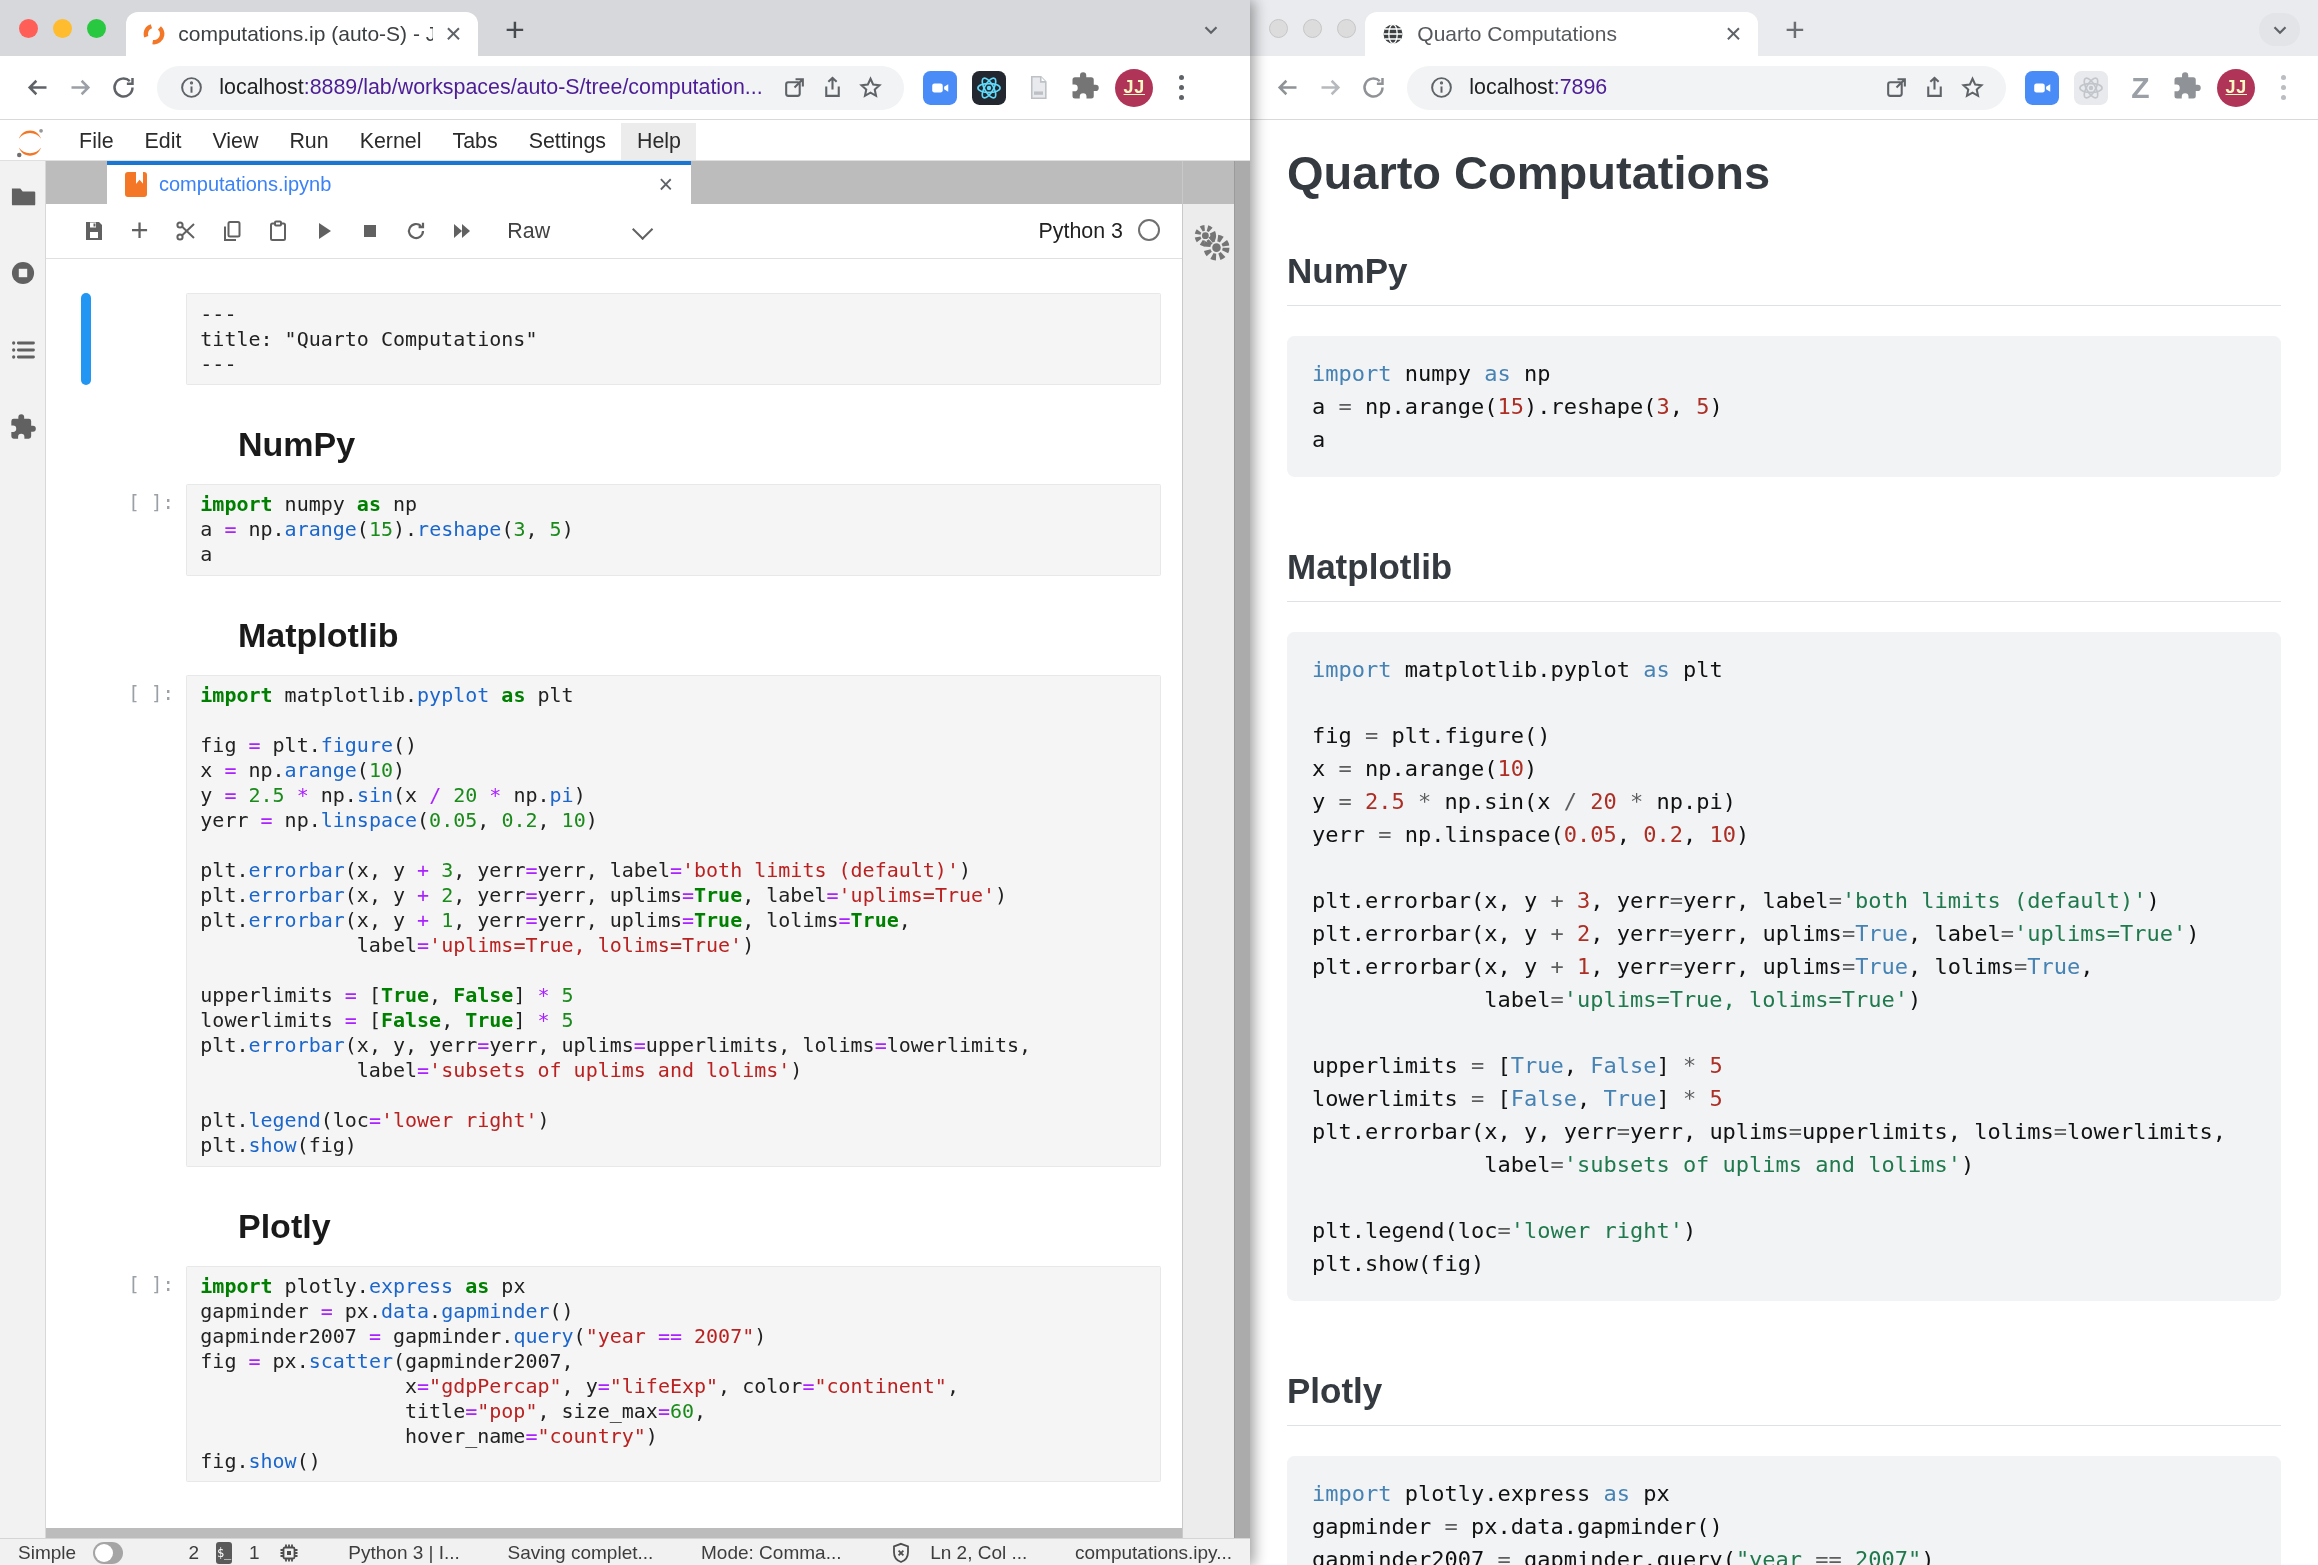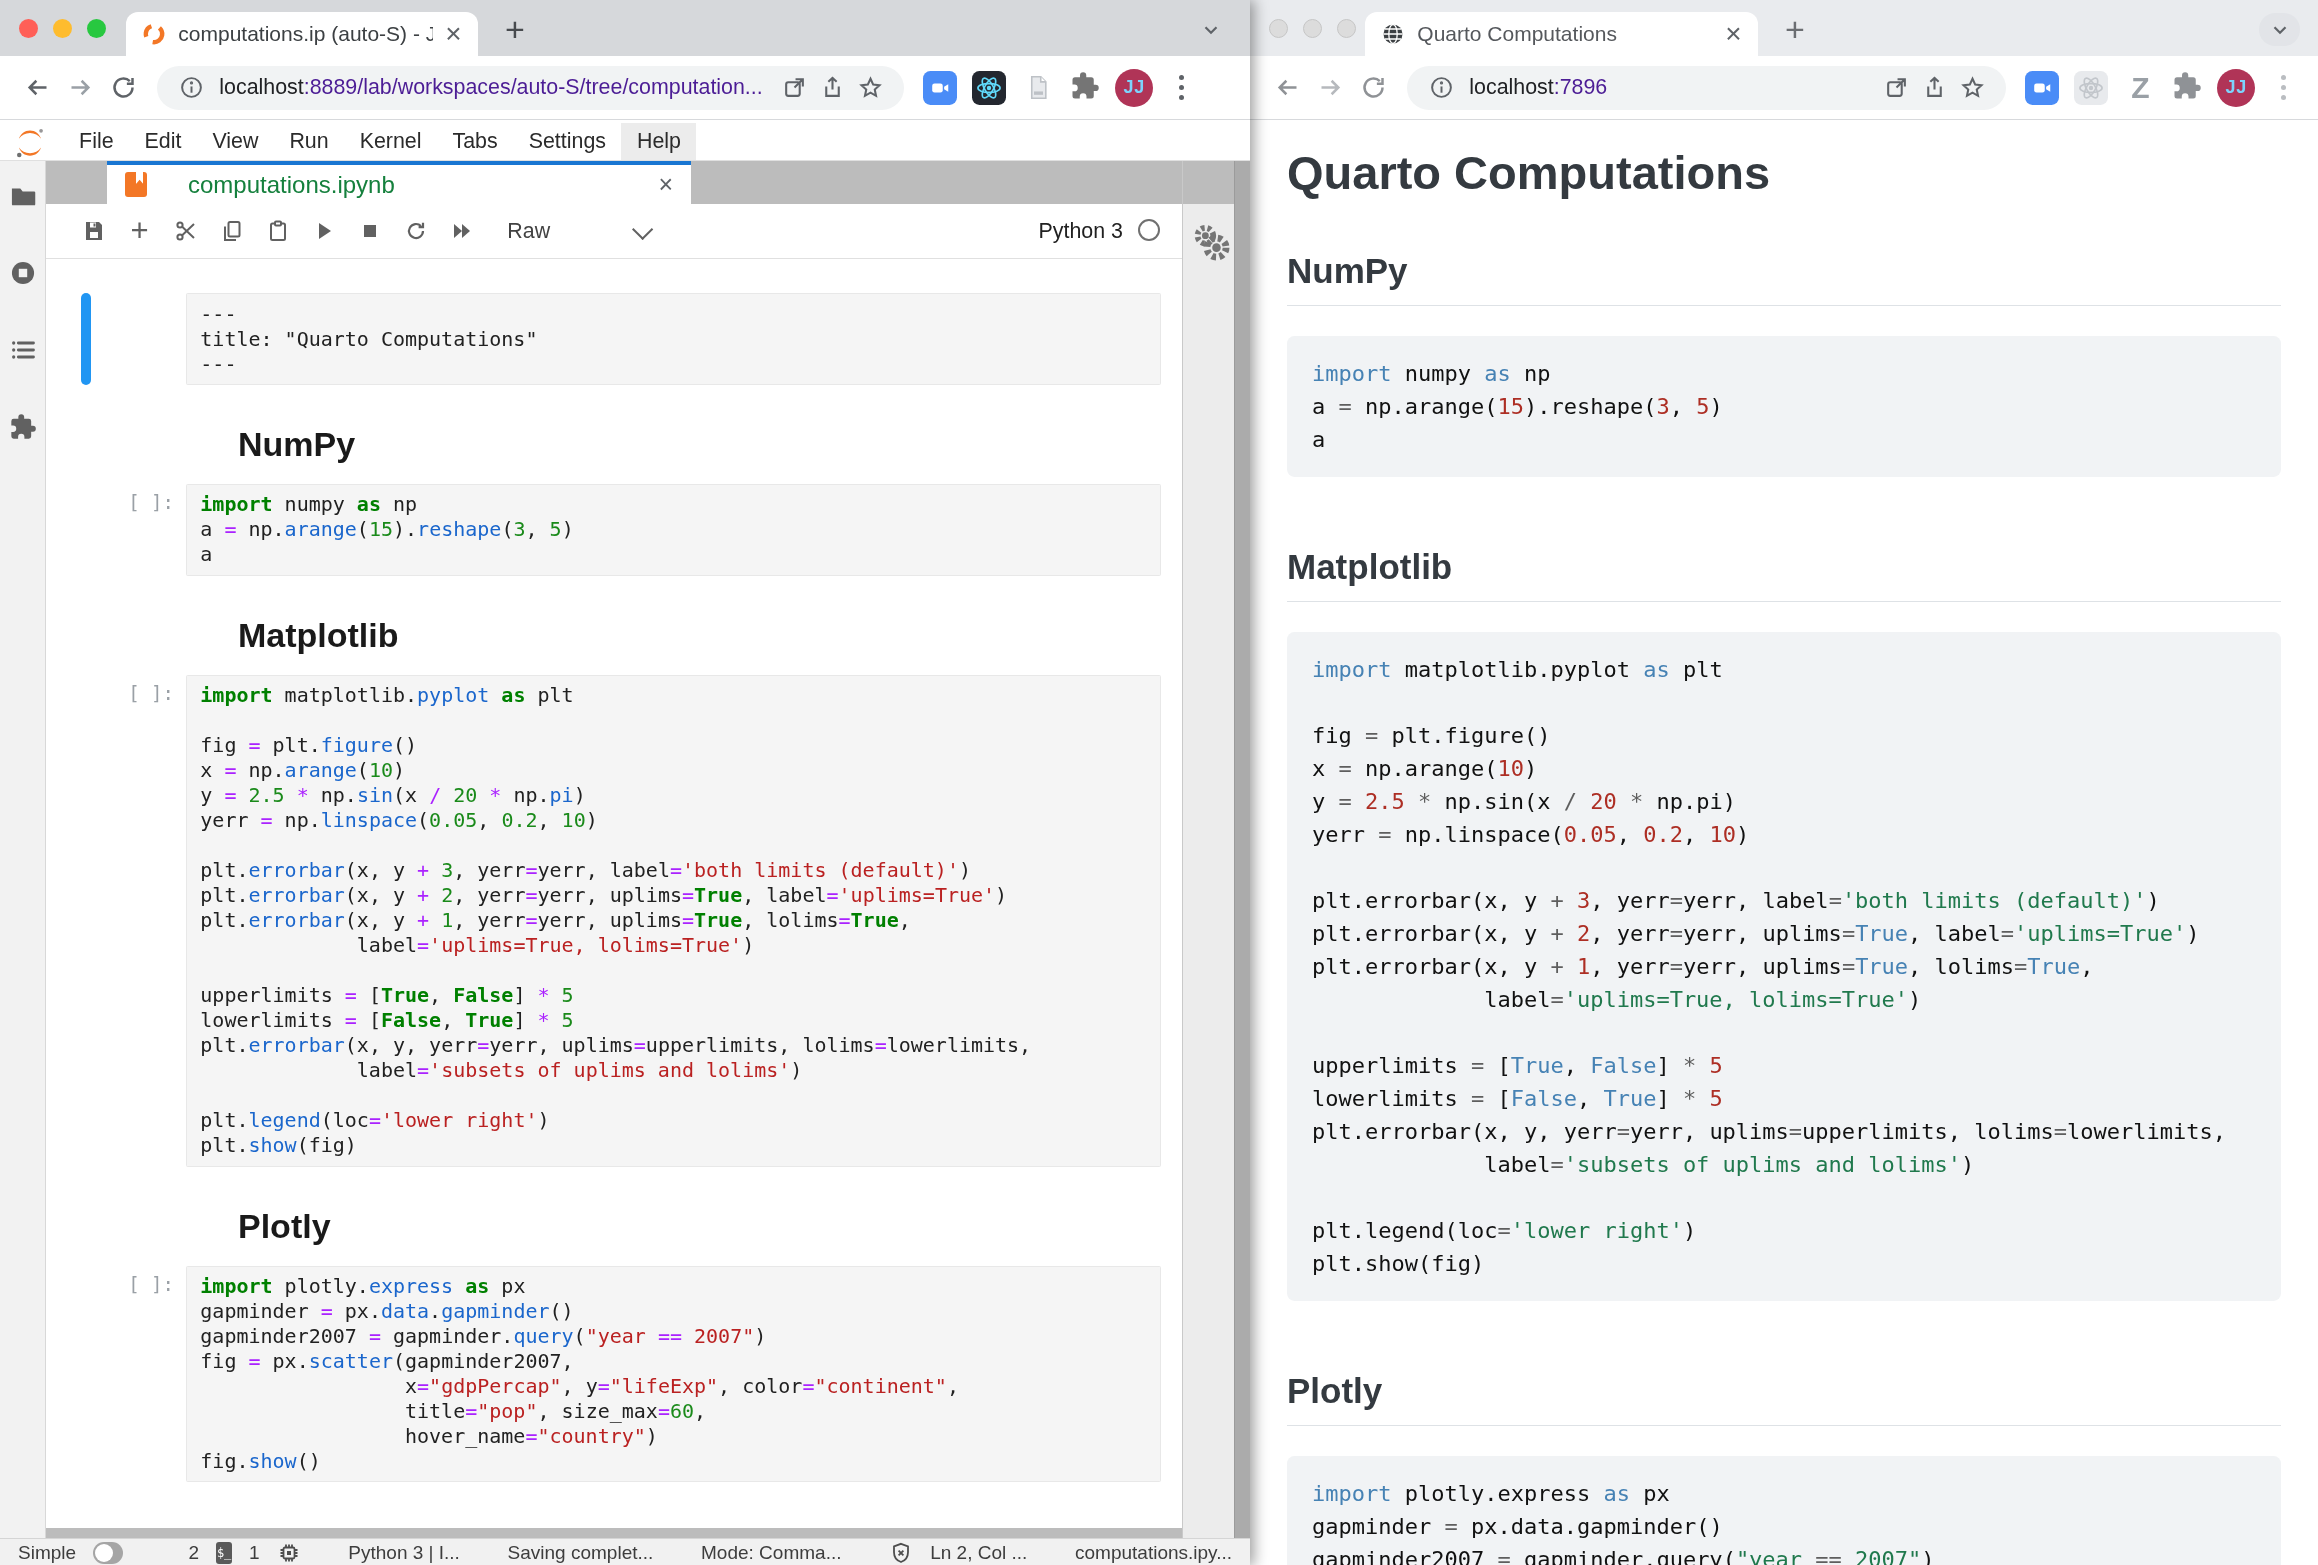--- a/index.html
+++ b/index.html
@@ -46,22 +46,22 @@
   .omni-host { color:#202124; } .omni-rest { color:#4c1d95; }
   .omni-ic { width:38px; height:38px; display:flex; align-items:center; justify-content:center; flex:none; }
   .omni-ic svg { width:25px; height:25px; }
   .ext-row { display:flex; align-items:center; gap:15px; margin-left:19px; }
   .ext-sq { width:34px; height:34px; border-radius:7.4px; display:flex; align-items:center; justify-content:center; }
   .ext-zoom { background:#4a8cf7; }
   .ext-react { background:#23272f; }
   .ext-react.faded { background:#e8eaed; }
   .ext-doc { background:#fff; }
   .ext-z { font-size:30px; font-weight:bold; color:#9aa0a6; width:34px; text-align:center; }
-  .avatar { width:38px; height:38px; border-radius:50%; background:#b03457; color:#7dd3fc; font-size:18px;
-            font-weight:bold; display:flex; align-items:center; justify-content:center; letter-spacing:0.7px; }
+  .avatar { width:38px; height:38px; border-radius:50%; background:#b03457; color:#fef9c3; font-size:18px;
+            font-weight:bold; display:flex; align-items:center; justify-content:center; letter-spacing:0.7px;text-decoration:underline; }
   .dots3 { display:flex; flex-direction:column; gap:5.2px; padding:0 10.4px; }
   .dots3 i { width:5.2px; height:5.2px; border-radius:50%; background:#5f6368; display:block; }
   .win-right .dots3 i { background:#babdc1; }
 
   
   .jp-menubar { height:41px; background:#fff; border-bottom:1.5px solid #e0e0e0; display:flex;
                 align-items:flex-end; padding-left:13.3px; flex:none; }
   .jp-logo { width:34px; height:34px; margin-right:16.3px; }
   .jp-menu-item { font-size:21.4px; color:#2b2b2b; padding:6px 15.5px; }
   .jp-menu-item.hl { background:#ececec; }
@@ -71,21 +71,21 @@
                 flex-direction:column; align-items:center; padding-top:21px; gap:46px; flex:none; }
   .jp-sidebar svg { width:28px; height:28px; }
 
   .jp-main { flex:1; min-width:0; display:flex; flex-direction:column; }
   .jp-docbar { height:43px; background:#bcbcbc; display:flex; align-items:flex-start; flex:none; }
   .jp-doctab { margin-left:61px; width:584px; height:43px; background:#fff; border-top:4.4px solid #1976d2;
                display:flex; align-items:center; padding:0 18px; gap:12px; }
   .nb-ico { width:22px; height:25px; background:#f37726; border-radius:3px; position:relative; flex:none; }
   .nb-ico::after { content:''; position:absolute; right:3.7px; top:0; width:7.4px; height:12px;
                    background:#fff; clip-path:polygon(0 0,100% 0,100% 100%,50% 65%,0 100%); }
-  .jp-doctab-title { font-size:24px; color:#15803d; flex:1;margin-left:29px; }
+  .jp-doctab-title { font-size:20px; color:#3b82f6; flex:1; }
   .jp-doctab .tab-close { font-size:25px; }
 
   .jp-toolbar { height:55px; background:#fff; border-bottom:1.5px solid #e0e0e0; display:flex;
                 align-items:center; padding:0 22px 0 34px; gap:19px; flex:none; }
   .jp-tool { width:27px; height:27px; display:flex; align-items:center; justify-content:center; flex:none; }
   .jp-tool svg { width:24px; height:24px; }
   .jp-plus { font-size:31px; color:#616161; font-weight:300; }
   .jp-celltype { font-size:21.4px; color:#424242; margin-left:13.3px; }
   .jp-dd-chev { width:15px; height:15px; border-right:2.2px solid #616161; border-bottom:2.2px solid #616161;
                 transform:rotate(45deg) translateY(-3px); margin-left:64px; }

